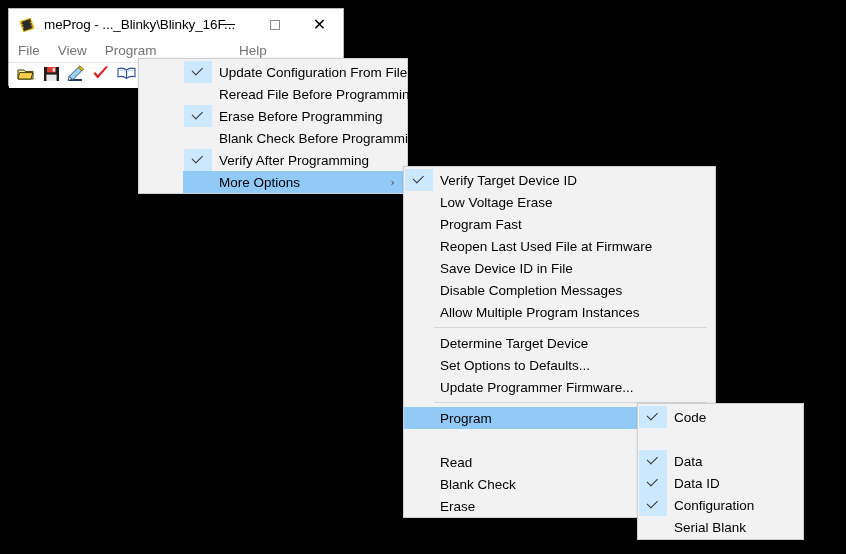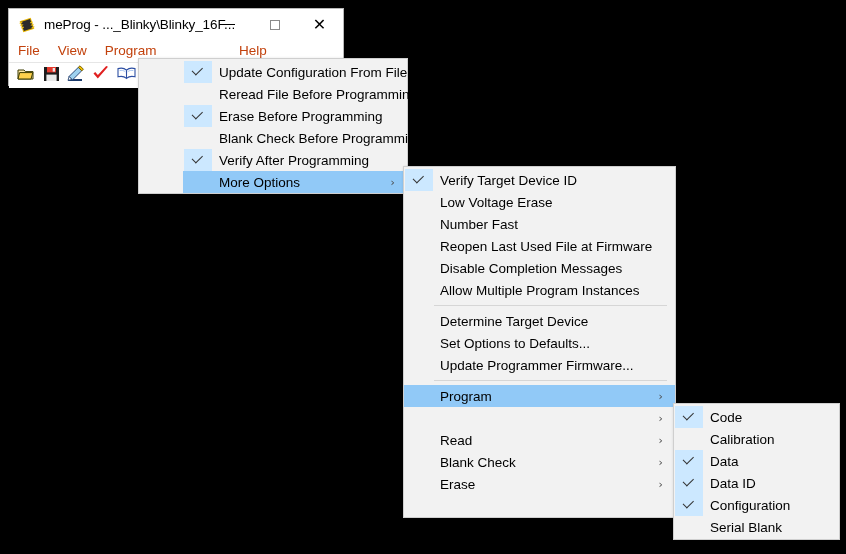--- a/index.html
+++ b/index.html
@@ -89,21 +89,21 @@
     display: flex;
     align-items: stretch;
     background: #ffffff;
     font-size: 13.5px;
     border-bottom: 1px solid #ffffff;
   }
   .menubar-item {
     display: flex;
     align-items: center;
     padding: 0 9px;
-    color: #c2410c;
+    color: #737373;
     white-space: nowrap;
   }
   .menubar-item.active {
     background: #cce8ff;
     margin-top: 42px;
   }
 
   
   #toolbar {
     height: 25px;
@@ -185,25 +185,25 @@
   #menu-options {
     left: 138px;
     top: 58px;
     width: 270px;
     height: 136px;
     padding-left: 44px;
   }
   #menu-more-options {
     left: 403px;
     top: 166px;
-    width: 273px;
+    width: 313px;
     height: 352px;
   }
   #menu-program {
-    left: 673px;
+    left: 637px;
     top: 403px;
     width: 167px;
     height: 137px;
   }
 </style>
 </head>
 <body>
 
 <div id="app-window">
 
@@ -358,28 +358,32 @@
     <span class="menu-label">Verify Target Device ID</span>
   </div>
 
   <div class="menu-item">
     <span class="check-cell"></span>
     <span class="menu-label">Low Voltage Erase</span>
   </div>
 
   <div class="menu-item">
     <span class="check-cell"></span>
-    <span class="menu-label">Number Fast</span>
+    <span class="menu-label">Program Fast</span>
   </div>
 
   <div class="menu-item">
     <span class="check-cell"></span>
     <span class="menu-label">Reopen Last Used File at Firmware</span>
   </div>
 
+  <div class="menu-item">
+    <span class="check-cell"></span>
+    <span class="menu-label">Save Device ID in File</span>
+  </div>
 
   <div class="menu-item">
     <span class="check-cell"></span>
     <span class="menu-label">Disable Completion Messages</span>
   </div>
 
   <div class="menu-item">
     <span class="check-cell"></span>
     <span class="menu-label">Allow Multiple Program Instances</span>
   </div>
@@ -437,21 +441,20 @@
 
   <div class="menu-item">
     <span class="check-cell checked">
         <span class="check-mark"></span>
       </span>
     <span class="menu-label">Code</span>
   </div>
 
   <div class="menu-item">
     <span class="check-cell"></span>
-    <span class="menu-label">Calibration</span>
   </div>
 
   <div class="menu-item">
     <span class="check-cell checked">
         <span class="check-mark"></span>
       </span>
     <span class="menu-label">Data</span>
   </div>
 
   <div class="menu-item">

